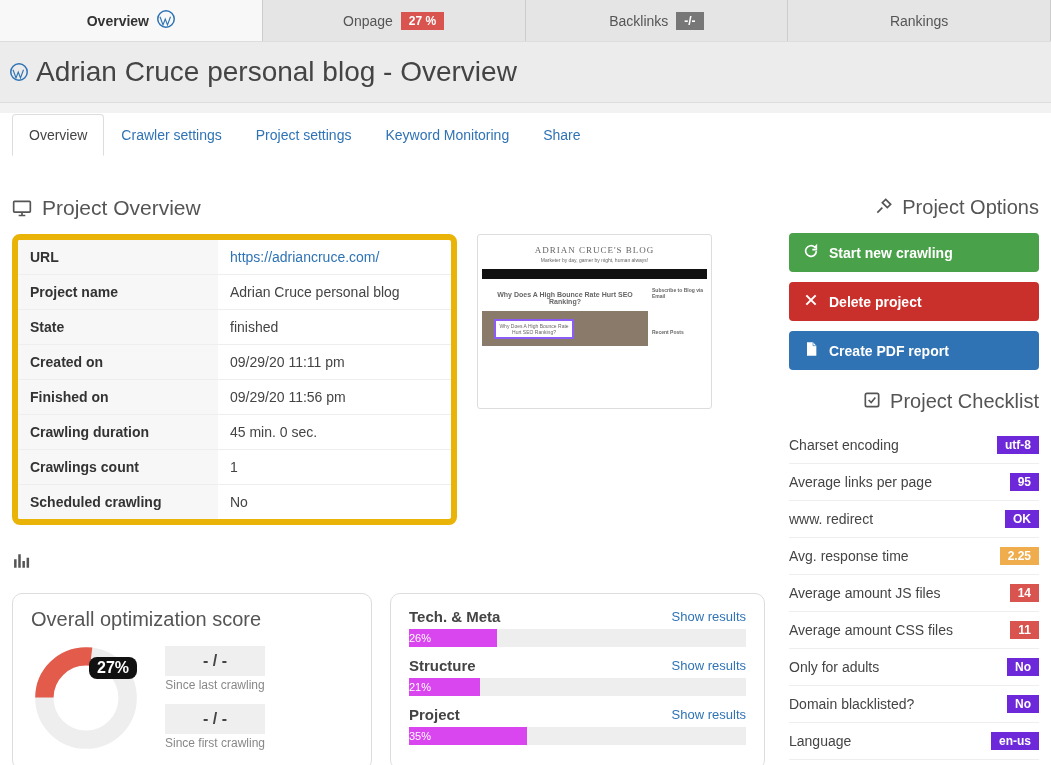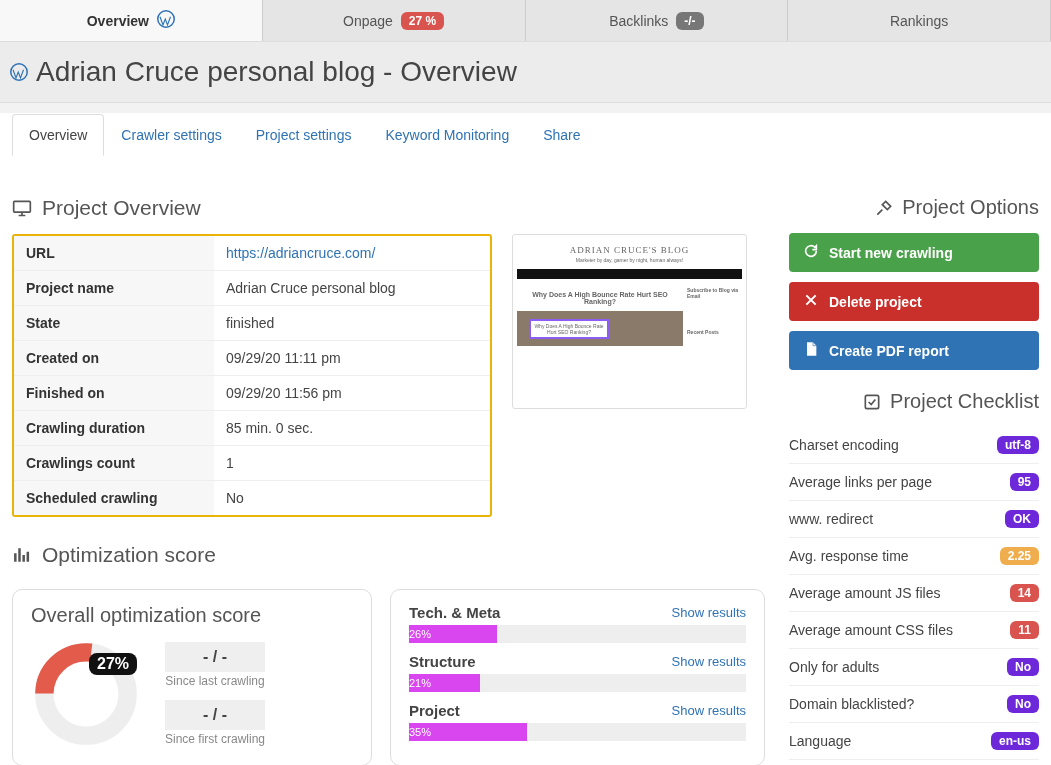--- a/index.html
+++ b/index.html
@@ -1,38 +1,38 @@
 <!DOCTYPE html>
 <html><head>
 <meta charset="utf-8">
 <style>
 *{box-sizing:border-box;margin:0;padding:0}
 body{font-family:"Segoe UI","Helvetica Neue",Arial,sans-serif;font-size:14px;color:#444;background:#f2f2f2;width:1051px}
 a{color:#2f73b5;text-decoration:none}
 .tabs-top{display:flex;background:#e5e5e5}
 .tab-top{flex:1;text-align:center;padding:10px 0;color:#555;border-right:1px solid #ccc;position:relative;display:flex;align-items:center;justify-content:center;gap:8px}
 .tab-top.active{background:#f8f8f8;font-weight:600;color:#333}
-.badge{display:inline-block;padding:2px 8px;border-radius:6px;color:#fff;font-size:12px;font-weight:600}
+.badge{display:inline-block;padding:2px 8px;border-radius:0;color:#fff;font-size:12px;font-weight:600}
 .badge-red{background:#d9534f}
 .badge-grey{background:#777}
 .badge-green{background:#6d28d9}
 .badge-yellow{background:#f0ad4e}
 .pagehead{padding:14px 10px;background:#ececec;border-top:1px solid #ddd;border-bottom:1px solid #ddd;display:flex;align-items:center;gap:8px}
 .pagehead h1{font-size:28px;font-weight:400;color:#444}
 .content{background:#fff;padding:0 12px 20px}
 .subtabs{display:flex;gap:0;margin-top:10px;border-bottom:1px solid transparent}
 .subtab{padding:12px 16px;color:#2f73b5;border:1px solid transparent;position:relative;top:1px}
 .subtab.active{color:#444;border:1px solid #ddd;border-bottom-color:#fff;border-radius:4px 4px 0 0;background:#fff}
 .cols{display:flex;gap:24px;margin-top:40px}
 .left{flex:1}
 .right{width:250px}
 .section-h{display:flex;align-items:center;gap:10px;font-size:21px;color:#555;margin-bottom:14px;font-weight:400}
 .icon{width:20px;height:20px;fill:#555;flex-shrink:0}
 .row2{display:flex;gap:20px}
-.info-table{border:2px solid #eab308;border-radius:3px;width:480px;overflow:hidden}
+.info-table{border:6px solid #eab308;border-radius:8px;width:445px;overflow:hidden}
 .info-table table{width:100%;border-collapse:collapse}
 .info-table td{padding:9px 12px;border-top:1px solid #eee}
 .info-table tr:first-child td{border-top:none}
 .info-table td:first-child{background:#f7f7f7;font-weight:600;color:#333;width:200px}
 .preview{width:235px;height:175px;border:1px solid #ddd;border-radius:3px;background:#fff;padding:4px;display:flex;flex-direction:column;font-size:7px;color:#666}
 .preview .ph{text-align:center;font-family:Georgia,serif;font-size:9px;letter-spacing:1px;margin:6px 0 2px}
 .preview .psub{text-align:center;font-size:5px;margin-bottom:6px}
 .preview .pnav{background:#111;height:10px}
 .preview .pbody{display:flex;flex:1;gap:4px;margin-top:4px}
 .preview .pmain{flex:1}
@@ -51,21 +51,21 @@
 .gauge-lbl{position:absolute;left:58px;top:14px;background:#111;color:#fff;font-weight:700;padding:2px 8px;border-radius:8px;font-size:16px}
 .since{display:flex;flex-direction:column;gap:12px;align-items:center}
 .since-box{background:#efefef;padding:6px 26px;font-weight:600;font-size:16px;color:#444}
 .since-txt{font-size:12px;color:#888;margin-top:2px}
 .score-row{margin-bottom:10px}
 .score-head{display:flex;justify-content:space-between;align-items:center;margin-bottom:4px}
 .score-name{font-weight:600;font-size:15px;color:#444}
 .score-link{color:#2f73b5;font-size:13px}
 .progress{background:#eee;height:18px;position:relative}
 .progress-bar{background:#d946ef;height:100%;color:#fff;font-size:11px;text-align:left;line-height:18px}
-.right h2{font-size:20px;font-weight:400;color:#555;text-align:right;display:flex;align-items:center;justify-content:flex-end;gap:8px;margin-bottom:14px}
+.right h2{font-size:20px;font-weight:400;color:#555;text-align:right;display:flex;align-items:flex-start;justify-content:flex-end;gap:8px;margin-bottom:14px}
 .btn{display:flex;align-items:center;gap:10px;width:100%;padding:10px 14px;border:none;border-radius:4px;color:#fff;font-size:14px;font-weight:600;margin-bottom:10px;cursor:pointer;text-align:left}
 .btn svg{width:16px;height:16px;fill:#fff}
 .btn-green{background:#49a149}
 .btn-red{background:#c9302c}
 .btn-blue{background:#2f73b5}
 .checklist{margin-top:20px}
 .check-item{display:flex;justify-content:space-between;align-items:center;padding:9px 0;border-bottom:1px solid #eee;font-size:14px;color:#444}
 .ws{width:18px;height:18px}
 </style>
 </head>
@@ -138,21 +138,21 @@
                 <tr>
                   <td>Created on</td>
                   <td>09/29/20 11:11 pm</td>
                 </tr>
                 <tr>
                   <td>Finished on</td>
                   <td>09/29/20 11:56 pm</td>
                 </tr>
                 <tr>
                   <td>Crawling duration</td>
-                  <td>85 min. 0 sec.</td>
+                  <td>45 min. 0 sec.</td>
                 </tr>
                 <tr>
                   <td>Crawlings count</td>
                   <td>1</td>
                 </tr>
                 <tr>
                   <td>Scheduled crawling</td>
                   <td>No</td>
                 </tr>
               </tbody>
@@ -175,21 +175,20 @@
               <div style="font-weight:600">Recent Posts</div>
             </div>
           </div>
         </div>
       </div>
 
       <div class="section-h" style="margin-top:26px">
         <svg class="icon" viewBox="0 0 24 24">
             <path d="M4 20V10M9 20V4M14 20v-8M19 20V8" stroke="#555" stroke-width="3" fill="none"></path>
           </svg>
-        <span>Optimization score</span>
       </div>
 
       <div class="optrow">
         <div class="panel opt-left">
           <div class="opt-title">Overall optimization score</div>
           <div class="gauge-wrap">
             <div class="gauge">
               <svg viewBox="0 0 42 42">
                 <circle cx="21" cy="21" r="15.9" fill="none" stroke="#eee" stroke-width="7"></circle>
                 <circle cx="21" cy="21" r="15.9" fill="none" stroke="#e25b4b" stroke-width="7" stroke-dasharray="27 73" stroke-dashoffset="25" transform="rotate(-90 21 21)"></circle>

